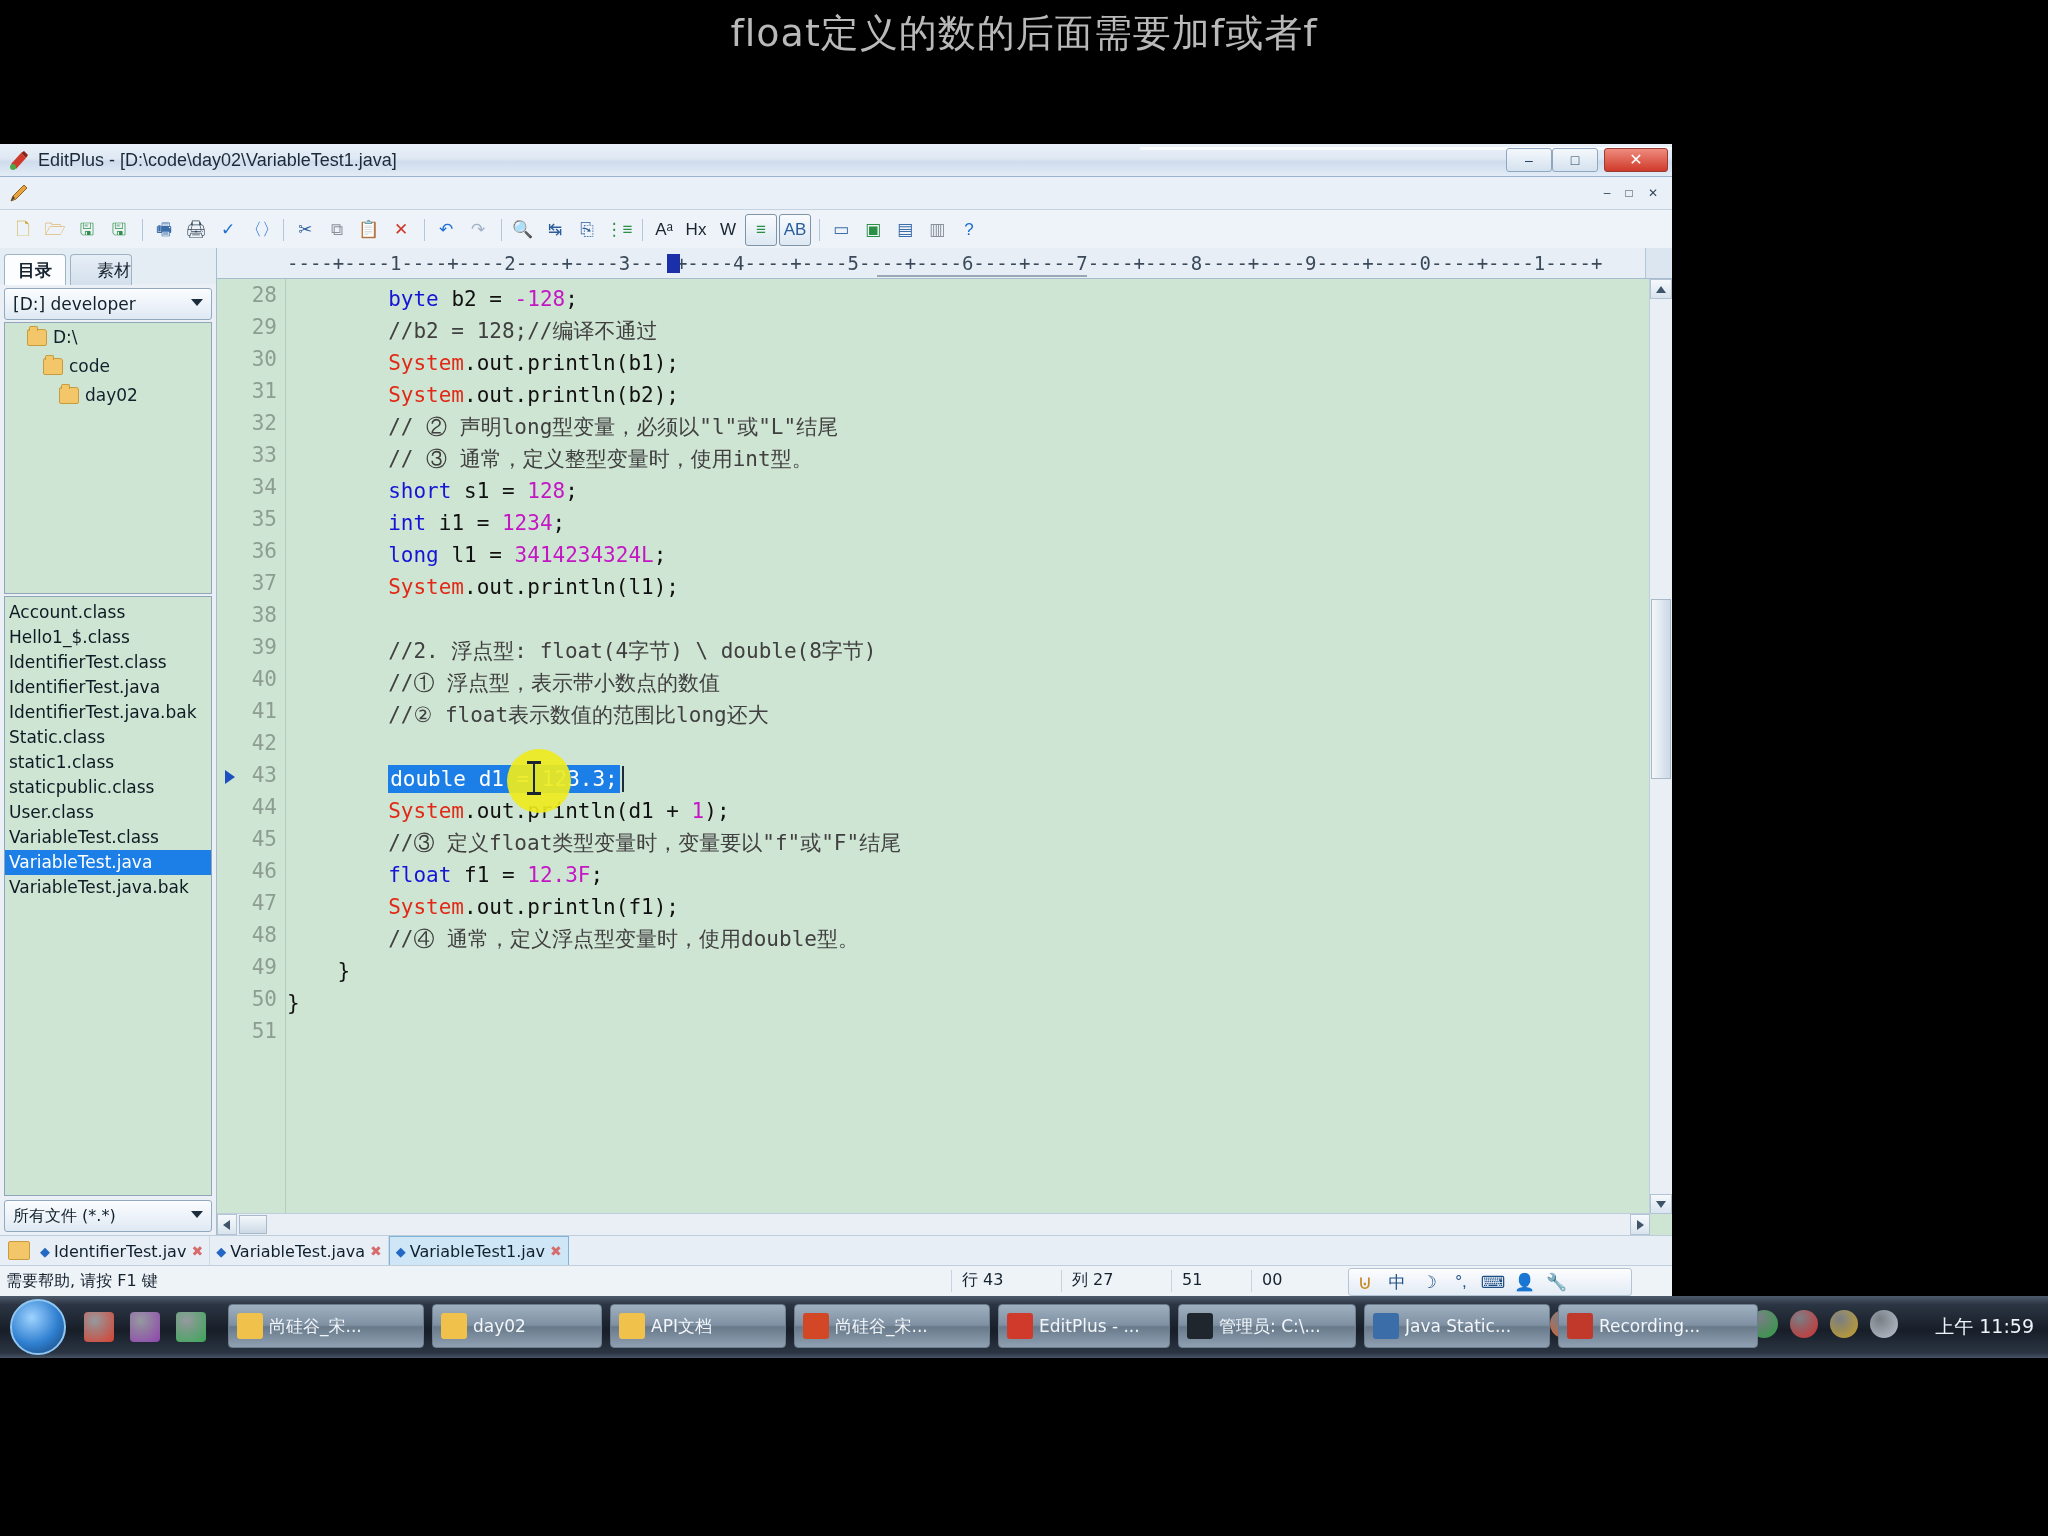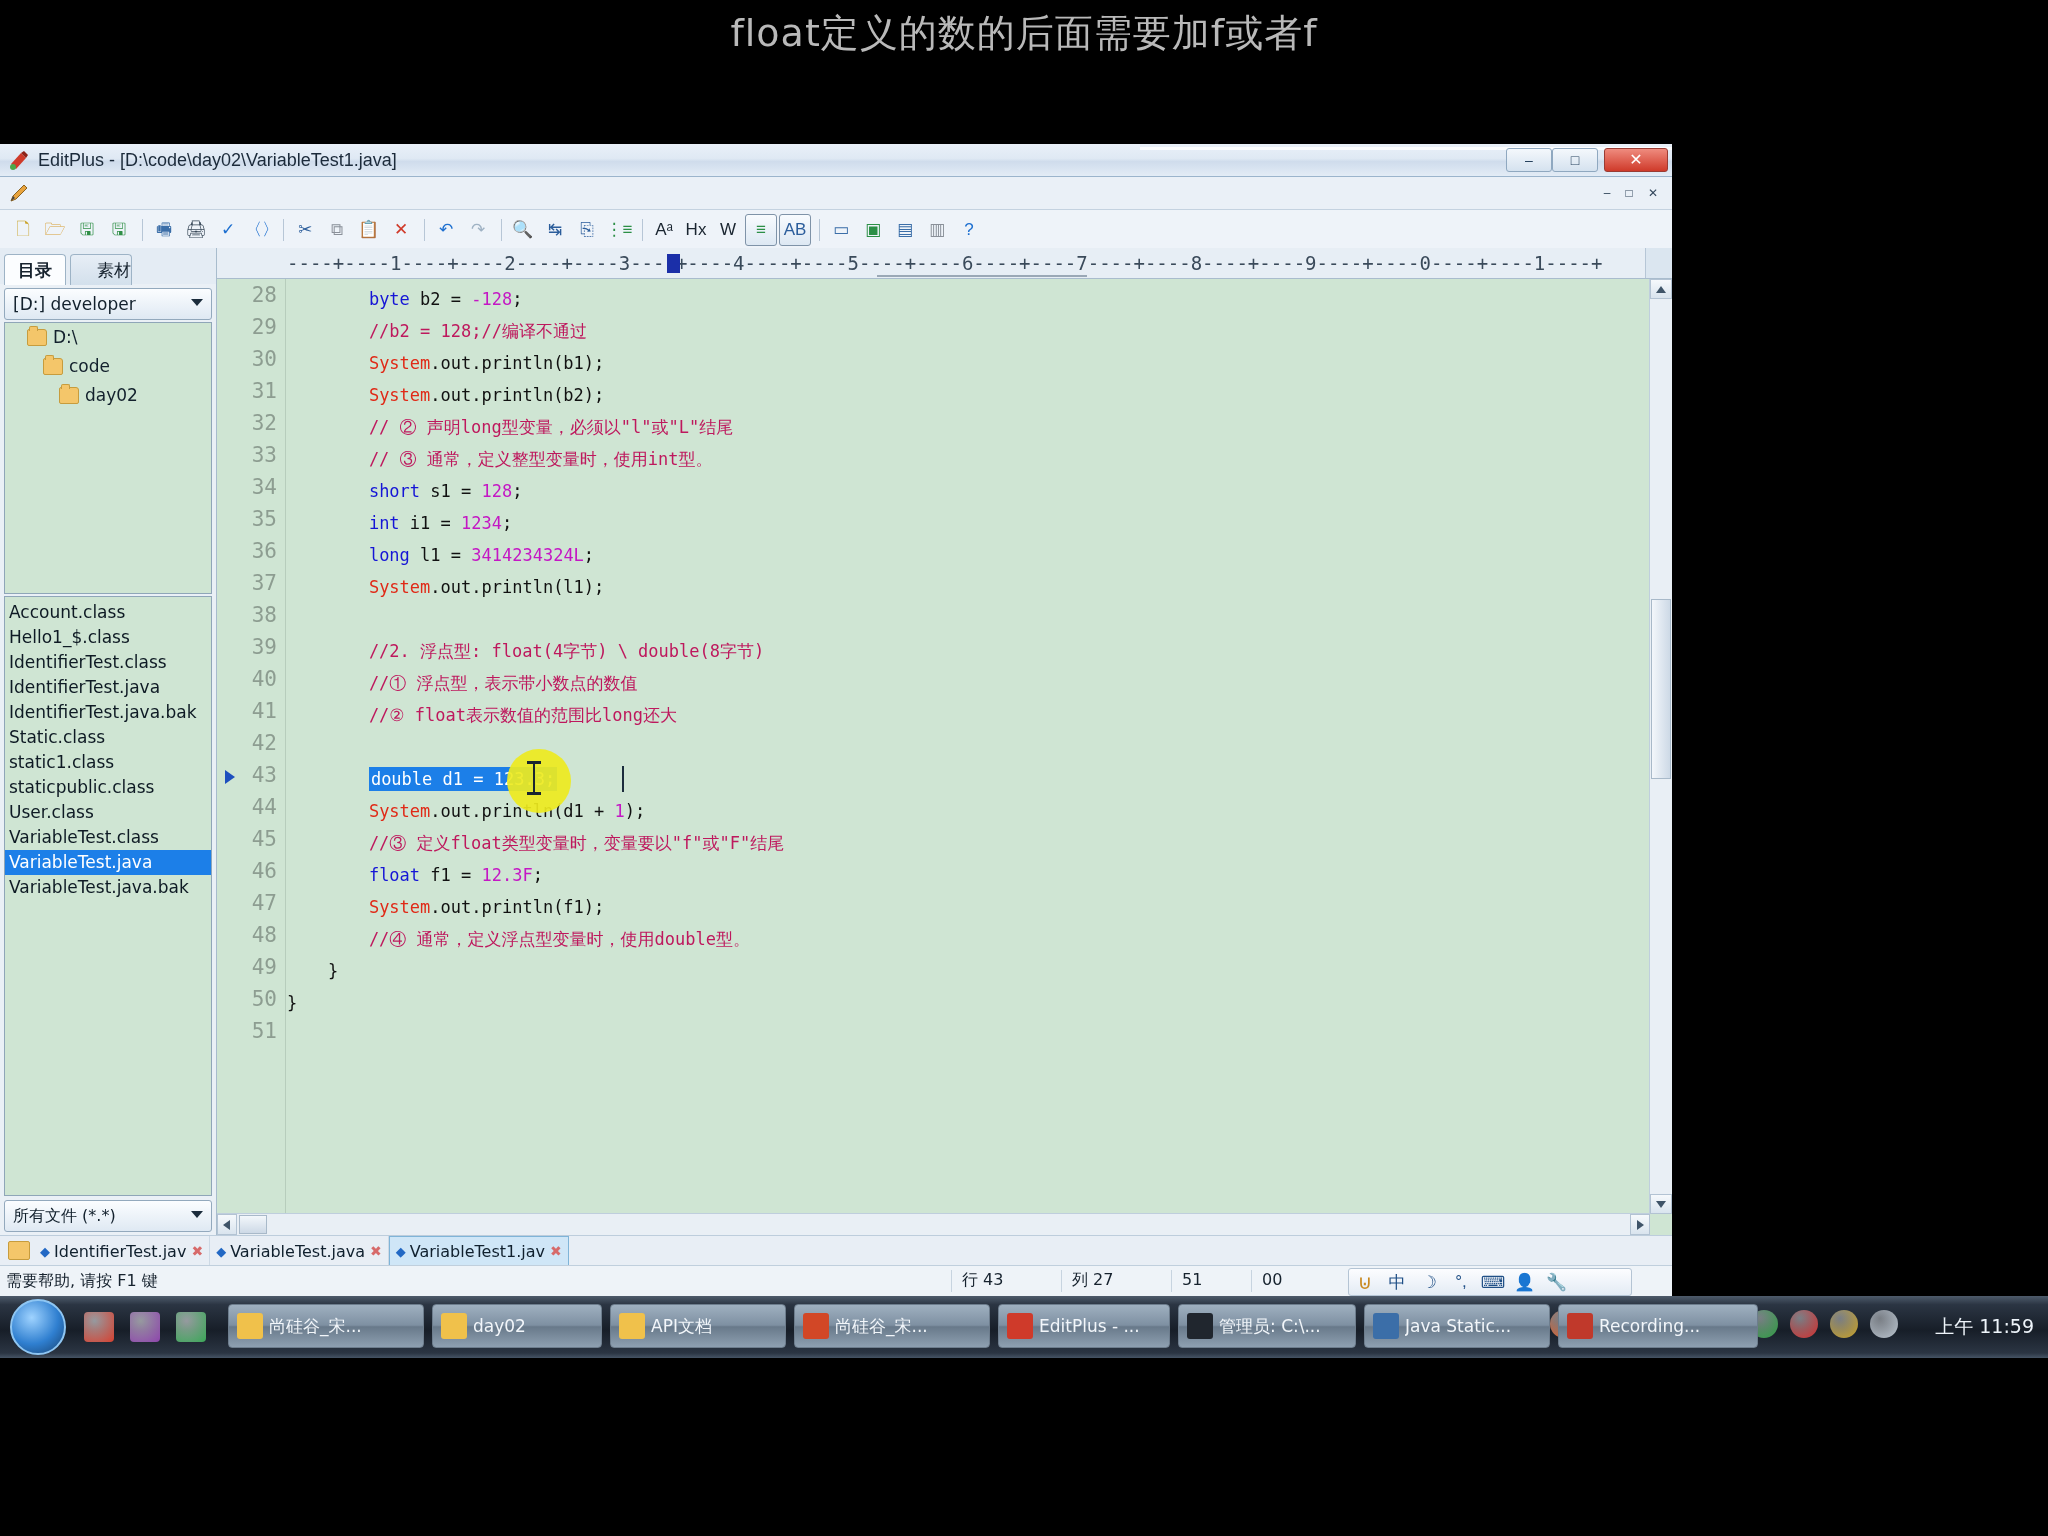--- a/index.html
+++ b/index.html
@@ -106,23 +106,23 @@
     border-left:1px solid #b6c6d6;}
 
   #codepane{position:absolute;left:0;top:31px;right:0;bottom:22px;background:#cfe5d3;overflow:hidden;}
   #gutter{position:absolute;left:0;top:0;width:68px;height:100%;background:#cfe5d3;}
   #gutter-line{position:absolute;left:68px;top:0;width:1px;height:100%;background:#b7cdbc;}
   .lnum{position:absolute;right:8px;font-family:"DejaVu Sans Mono",monospace;font-size:21px;
     color:#8d9d91;text-align:right;}
   .marker{position:absolute;left:8px;width:0;height:0;border-top:7px solid transparent;
     border-bottom:7px solid transparent;border-left:10px solid #1d4fbe;}
   #codetext{position:absolute;left:70px;top:0;right:0;height:100%;
-    font-family:"DejaVu Sans Mono",monospace;font-size:17px;white-space:pre;}
+    font-family:"DejaVu Sans Mono",monospace;font-size:21px;white-space:pre;}
   .cl{position:absolute;left:0;height:32px;line-height:32px;color:#111;}
-  .kw{color:#1515d6;} .num{color:#c417c4;} .cm{color:#be185d;}
+  .kw{color:#1515d6;} .num{color:#c417c4;} .cm{color:#404040;}
   .sys{color:#e02a17;} .pl{color:#111;}
   .selline{background:#1c7fe8;color:#fff;padding:2px 2px 2px 2px;}
   #caret-cursor{position:absolute;width:2px;height:26px;background:#1b2c3c;}
   #cursor-blob{position:absolute;width:64px;height:64px;border-radius:50%;
     background:#eeea1e;opacity:.92;}
   #ibeam{position:absolute;width:14px;height:34px;}
   #ibeam:before{content:"";position:absolute;left:6px;top:0;width:2px;height:34px;background:#1a2530;}
   #ibeam:after{content:"";position:absolute;left:0;top:0;width:14px;height:3px;
     background:#1a2530;box-shadow:0 31px 0 #1a2530;}
 

